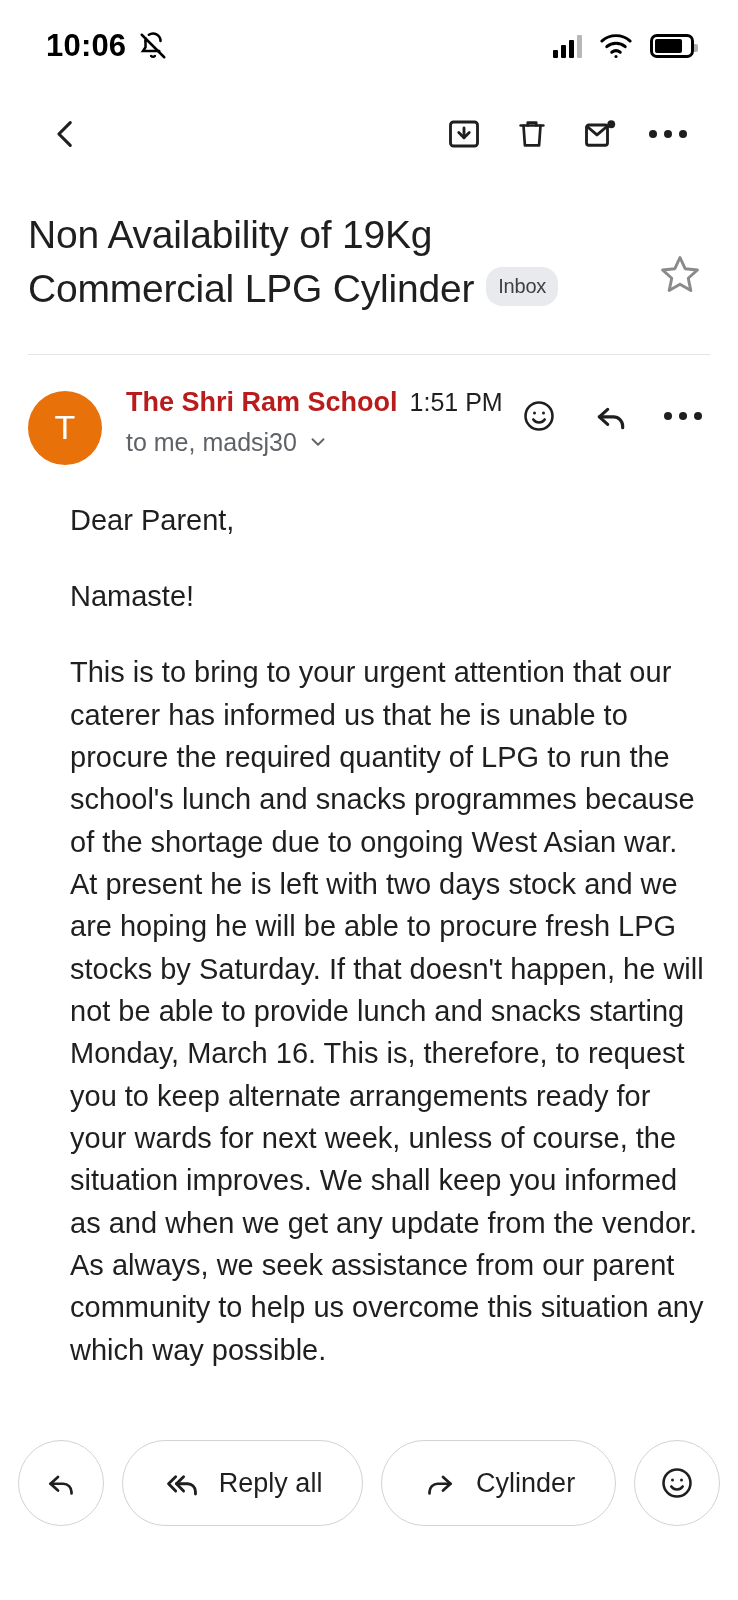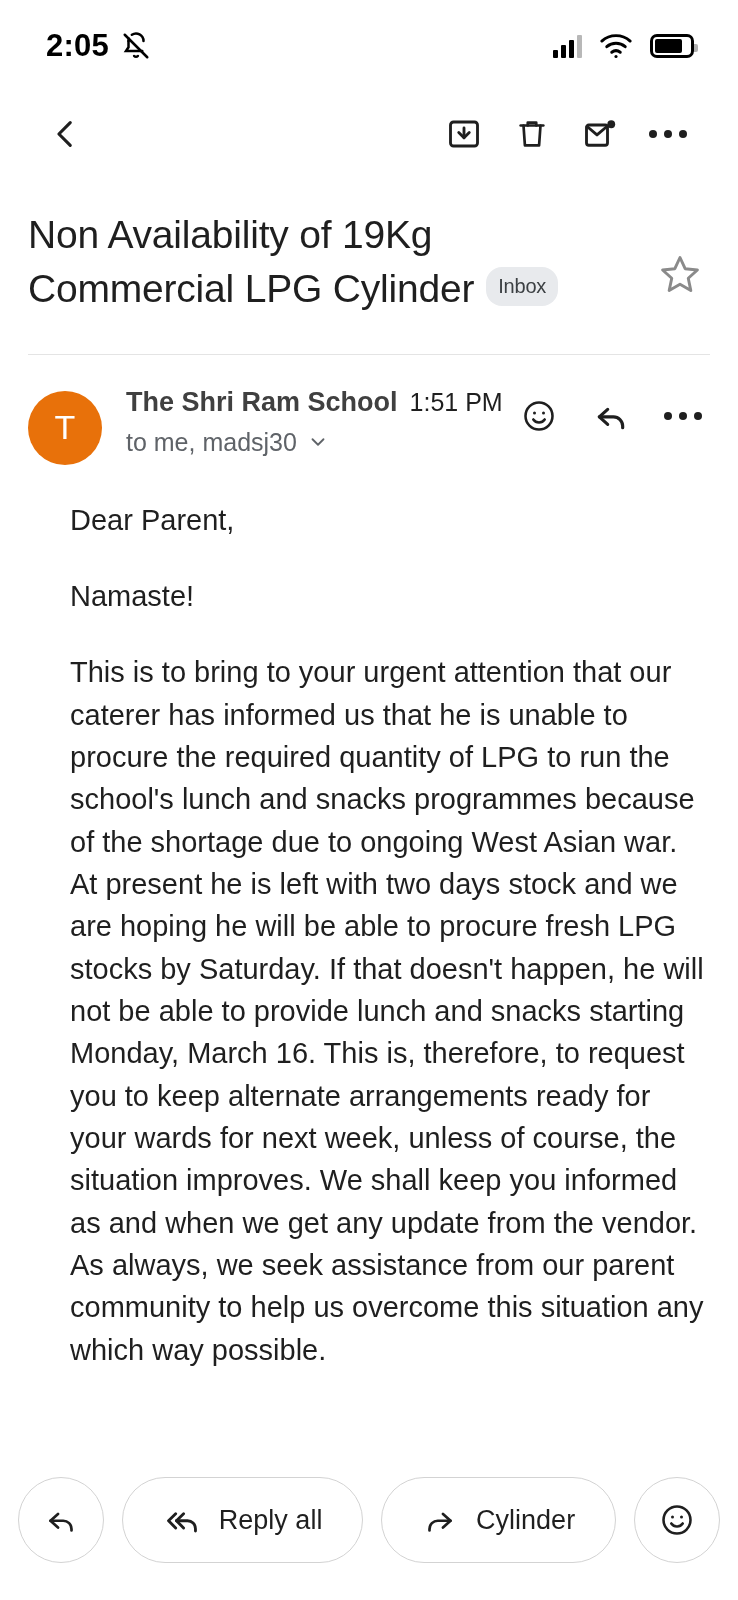--- a/index.html
+++ b/index.html
@@ -147,21 +147,21 @@
     min-width: 0;
   }
   .sender-line1 {
     display: flex;
     align-items: baseline;
     gap: 12px;
   }
   .sender-name {
     font-size: 27px;
     font-weight: bold;
-    color: #404040;
+    color: #b91c1c;
   }
   .sender-time {
     font-size: 25px;
     color: #1f1f1f;
   }
   .sender-line2 {
     margin-top: 10px;
     display: flex;
     align-items: center;
     gap: 10px;
@@ -188,21 +188,20 @@
   .body p { margin-bottom: 34px; margin-left: 42px; }
   .body p.tight { margin-bottom: 0; }
   .body .gap { height: 34px; }
 
   
   .reply-bar {
     position: absolute;
     left: 0; right: 0; bottom: 0;
     height: 160px;
     display: flex;
-    align-items: center;
     gap: 18px;
     padding: 0 18px;
     background: #fff;
   }
   .pill {
     border: 1px solid #d3d3d3;
     border-radius: 44px;
     height: 86px;
     display: flex;
     align-items: center;
@@ -217,21 +216,21 @@
   .pill.wide { flex: 1 1 auto; padding: 0 28px; }
   svg { display: block; }
 </style>
 </head>
 <body>
 
 <div class="screen">
 
   <div class="status-bar">
     <div class="status-left">
-      <span class="status-time">2:05</span>
+      <span class="status-time">10:06</span>
       <span>
         <svg width="30" height="30" viewBox="0 0 24 24" fill="none" stroke="#000" stroke-width="2" stroke-linecap="round">
           <path d="M18 8a6 6 0 0 0-9.3-5"></path>
           <path d="M6 8a6 6 0 0 1 .3-1.8"></path>
           <path d="M6 8v5l-2 3h13"></path>
           <path d="M10.5 20a2 2 0 0 0 3 0"></path>
           <line x1="3" y1="3" x2="21" y2="21"></line>
         </svg>
       </span>
     </div>

